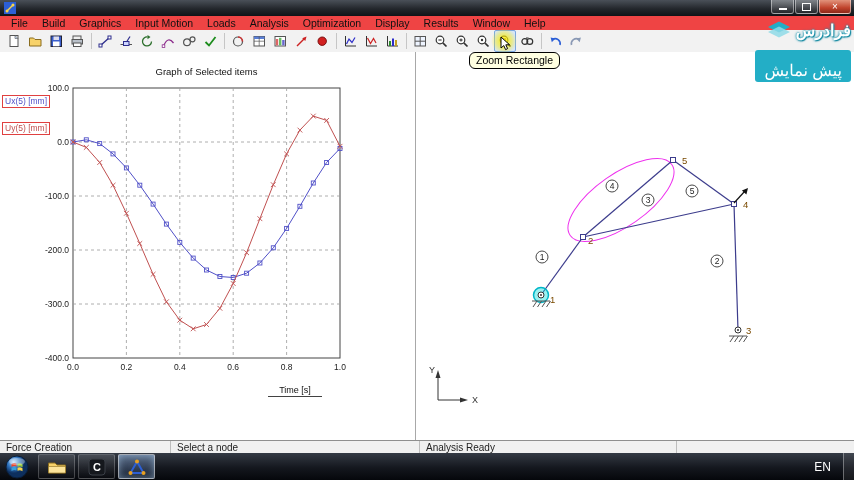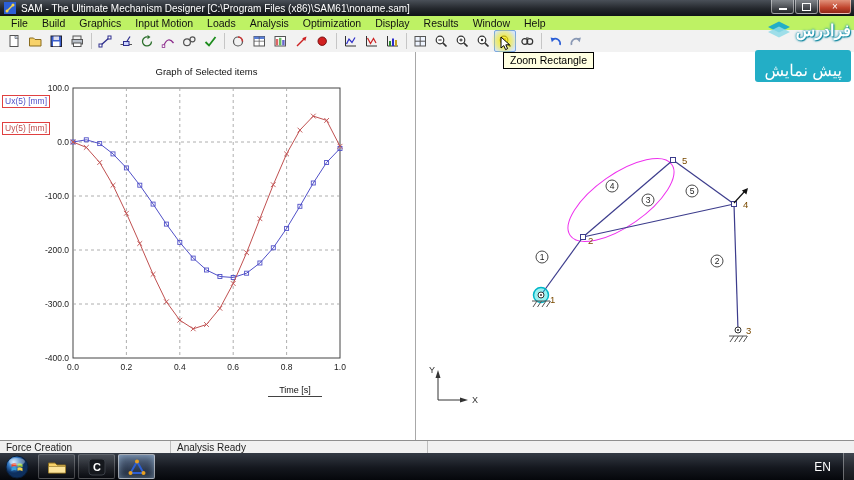--- a/index.html
+++ b/index.html
@@ -12,21 +12,21 @@
   .title-text{color:#fff;font-size:10px;margin-left:5px;white-space:nowrap;}
   .win-controls{position:absolute;right:3px;top:0;display:flex;}
   .win-btn{width:21px;height:13px;margin-left:1px;border:1px solid rgba(255,255,255,.45);border-top:none;
     border-radius:0 0 3px 3px;background:linear-gradient(rgba(255,255,255,.3),rgba(255,255,255,.05));
     display:flex;align-items:center;justify-content:center;color:#fff;font-size:10px;line-height:10px;}
   .win-btn .minbar{width:8px;height:2px;background:#fff;margin-top:5px;}
   .win-btn .maxbox{width:7px;height:6px;border:1px solid #fff;}
   .win-btn.close{width:30px;background:linear-gradient(#e2937c,#c0432c 60%,#8f2718);}
 
   
-  .menubar{position:absolute;top:16px;left:0;right:0;height:14px;background:#bef264;
+  .menubar{position:absolute;top:16px;left:0;right:0;height:14px;background:#ef4444;
     border-bottom:1px solid #e3e3e3;display:flex;align-items:center;padding-left:4px;font-size:10.5px;color:#111;}
   .menu-item{padding:0 7px;cursor:default;}
 
   
   .toolbar{position:absolute;top:30px;left:0;right:0;height:22px;background:#f2f2f2;
     border-bottom:1px solid #c6c6c6;display:flex;align-items:center;padding-left:4px;}
   .tb-btn{width:20px;height:20px;margin-right:1px;display:flex;align-items:center;justify-content:center;border-radius:2px;}
   .tb-btn.active{border:1px solid #7aa7e0;background:#d5e6fb;}
   .tb-sep{width:1px;height:16px;background:#c6c6c6;margin:0 3px;}
 
@@ -75,21 +75,20 @@
 
 <div id="screen">
 
   <div class="titlebar">
     <svg width="12" height="12">
       <rect width="12" height="12" fill="#2c5fd6"></rect>
       <line x1="3" y1="9" x2="9" y2="3" stroke="#f8d44b" stroke-width="1.5"></line>
       <circle cx="3" cy="9" r="1.5" fill="#f8d44b"></circle>
         <circle cx="9" cy="3" r="1.5" fill="#f8d44b"></circle>
     </svg>
-    <span class="title-text">SAM - The Ultimate Mechanism Designer [C:\Program Files (x86)\SAM61\noname.sam]</span>
     <div class="win-controls">
       <div class="win-btn">
           <div class="minbar"></div>
         </div>
       <div class="win-btn">
           <div class="maxbox"></div>
         </div>
       <div class="win-btn close">×</div>
     </div>
   </div>
@@ -286,21 +285,21 @@
           <path d="M2.5 11 A5 5 0 0 1 10 5.5" fill="none" stroke="#8a99b5" stroke-width="1.6"></path>
           <polygon points="11.9,3.4 10.7,8.2 7.1,4.4" fill="#8a99b5"></polygon>
         </svg>
       </div>
     </div>
 
   <div class="hl-circle" id="hl-circle" style="left: 491px; top: 28px;"></div>
   <svg class="cursor-arrow" id="cursor-arrow" width="12" height="16" style="left: 500px; top: 36px;">
     <path d="M1 1 L1 12 L3.8 9.6 L5.6 13.6 L7.6 12.6 L5.8 8.8 L9.6 8.8 Z" fill="#fff" stroke="#000" stroke-width="1"></path>
   </svg>
-  <div class="tooltip" id="tooltip" style="left: 503px;">Zoom Rectangle</div>
+  <div class="tooltip" id="tooltip" style="left: 469px; border-radius: 6px;">Zoom Rectangle</div>
 
   <div class="brand">
     <div class="brand-row">
       <svg class="brand-logo" width="26" height="22">
         <path d="M2 8 L13 2.5 L24 8 L13 13.5 Z" fill="#23aec6"></path>
         <path d="M2 13 L13 7.5 L24 13 L13 18.5 Z" fill="#8fdbe8" opacity="0.85"></path>
       </svg>
       <span class="brand-name" dir="rtl">فرادرس</span>
     </div>
     <div class="brand-badge" dir="rtl">پیش نمایش</div>
@@ -427,20 +426,21 @@
           <line x1="22" y1="348" x2="47" y2="348" stroke="#333"></line>
           <polygon points="52,348 44,345.5 44,350.5" fill="#333"></polygon>
           <text x="13" y="321" font-size="9" fill="#333">Y</text>
           <text x="56" y="351" font-size="9" fill="#333">X</text>
         </svg>
     </div>
   </div>
 
   <div class="statusbar" id="statusbar">
       <div class="status-cell" style="width: 158px;">Force Creation</div>
+      <div class="status-cell" style="width: 236px;">Select a node</div>
       <div class="status-cell" style="width: 244px;">Analysis Ready</div>
     </div>
 
   <div class="taskbar">
     <svg class="start-orb" viewBox="0 0 24 24">
       <defs>
         <radialGradient id="orbg" cx="35%" cy="28%">
           <stop offset="0%" stop-color="#bfe3ff"></stop>
             <stop offset="55%" stop-color="#2f74c0"></stop>
             <stop offset="100%" stop-color="#0d2f5e"></stop>

